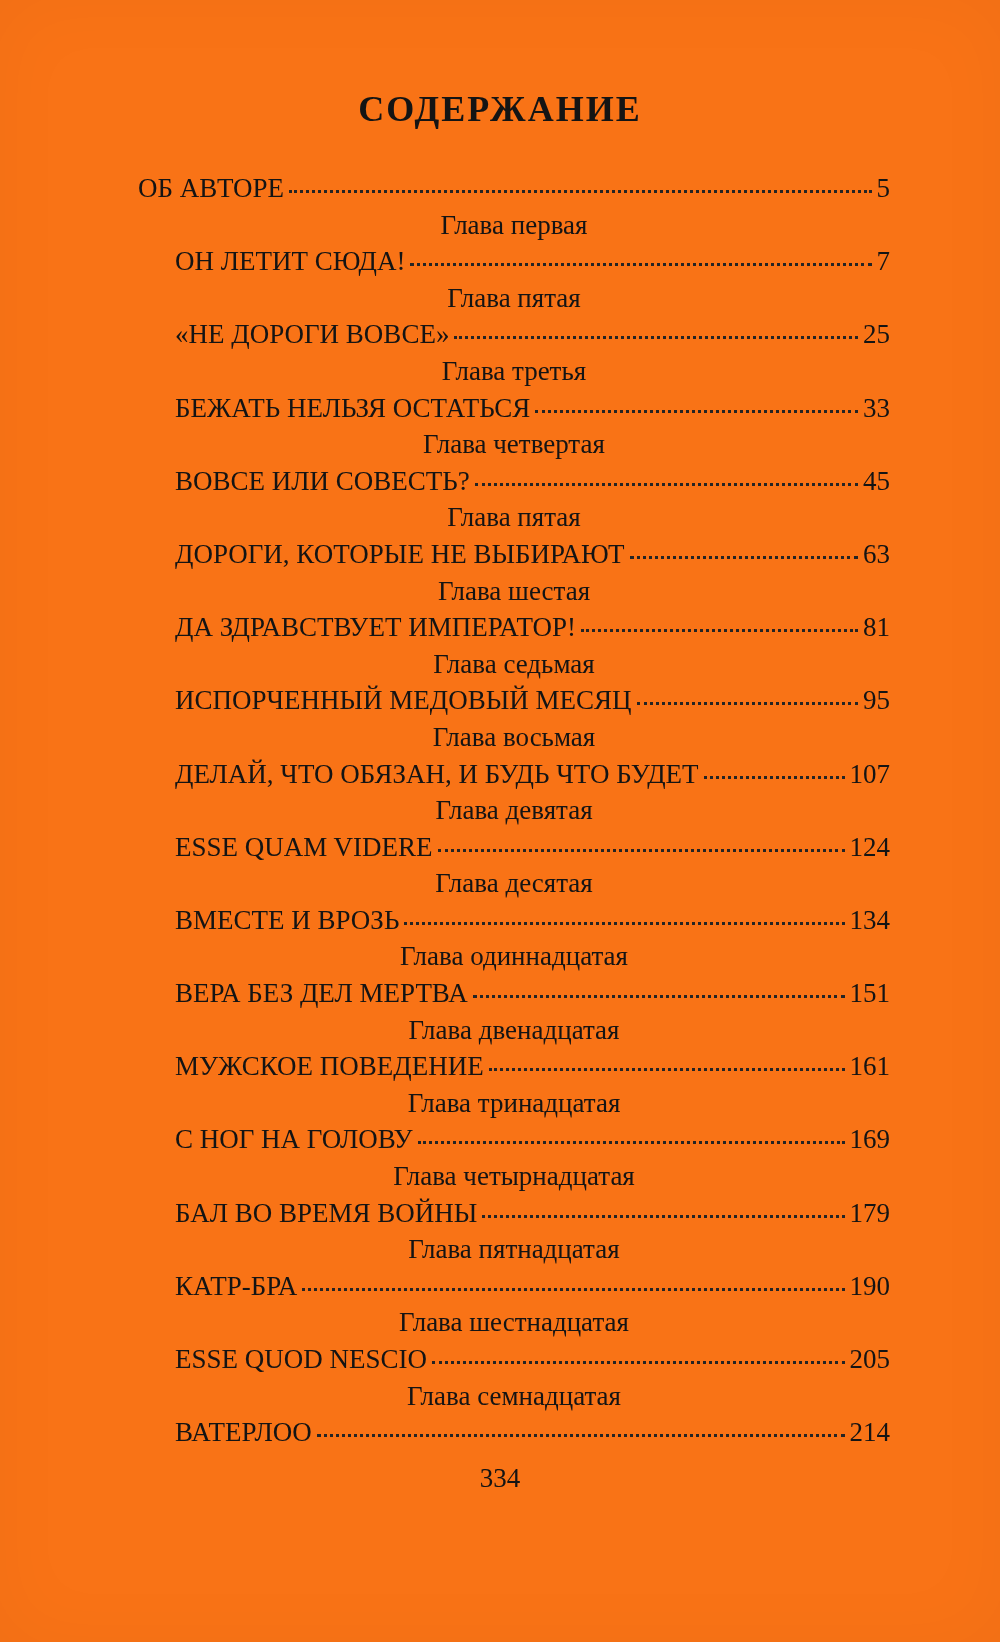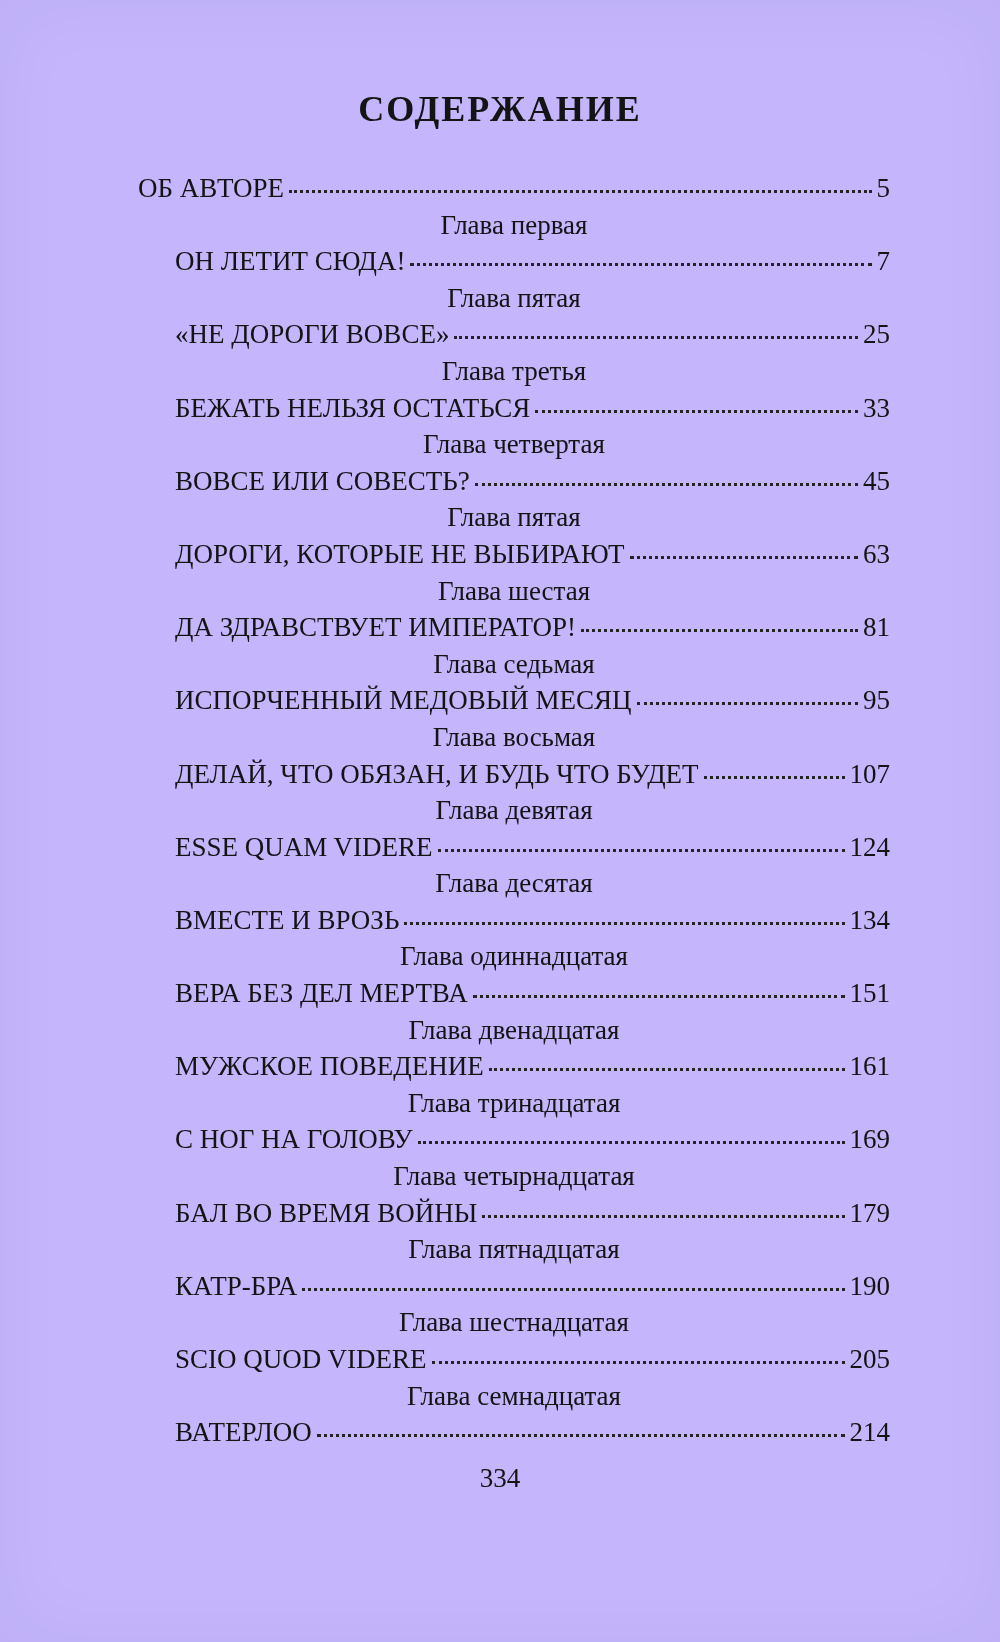--- a/index.html
+++ b/index.html
@@ -10,21 +10,21 @@
   }
   body {
     font-family: "Liberation Serif", "DejaVu Serif", serif;
     color: #141414;
     position: relative;
     overflow: hidden;
   }
   .page {
     position: absolute;
     inset: 0;
-    background: #c4b5fd;
+    background: #f97316;
     box-shadow: inset 0 0 80px rgba(0,0,0,0.035);
   }
   .doc-title {
     text-align: center;
     font-weight: bold;
     font-size: 36px;
     letter-spacing: 2px;
     padding-top: 88px;
   }
   .toc {
@@ -217,21 +217,21 @@
     <div class="entry-line indent">
       <span class="entry-title">КАТР-БРА</span>
       <span class="dots"></span>
       <span class="page-num">190</span>
     </div>
   </div>
 
   <div class="row">
     <div class="chapter-heading">Глава шестнадцатая</div>
     <div class="entry-line indent">
-      <span class="entry-title">SCIO QUOD VIDERE</span>
+      <span class="entry-title">ESSE QUOD NESCIO</span>
       <span class="dots"></span>
       <span class="page-num">205</span>
     </div>
   </div>
 
   <div class="row">
     <div class="chapter-heading">Глава семнадцатая</div>
     <div class="entry-line indent">
       <span class="entry-title">ВАТЕРЛОО</span>
       <span class="dots"></span>

